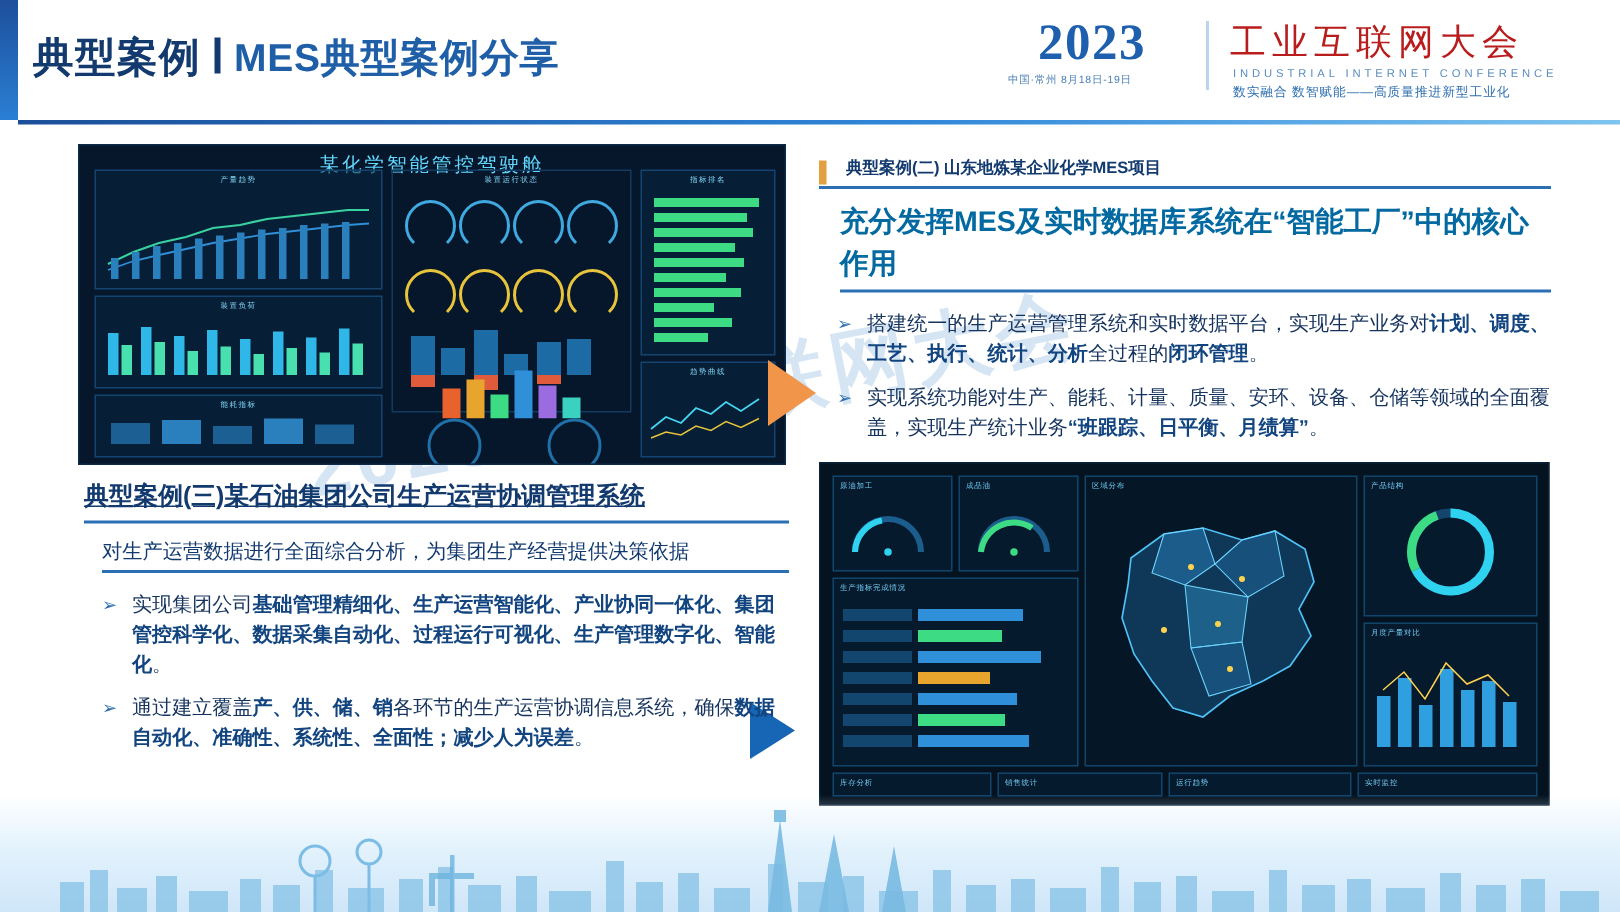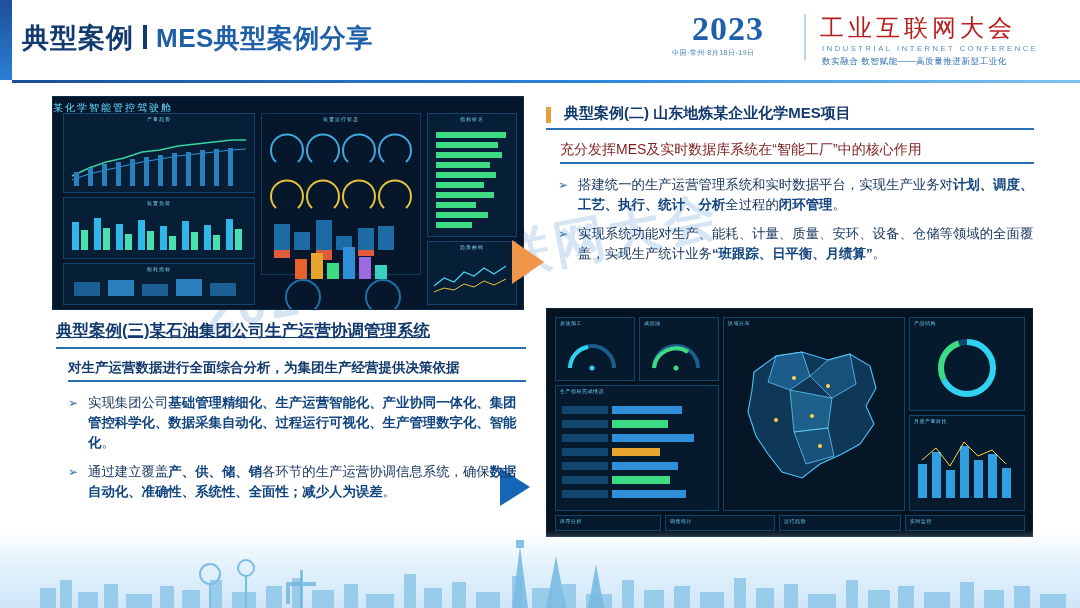--- a/index.html
+++ b/index.html
@@ -102,31 +102,31 @@
     border-left:30px solid #1766b5;
   }
   
   .block-right{
     position:absolute;left:546px;top:104px;width:488px;
   }
   .block-left{
     position:absolute;left:56px;top:320px;width:470px;
   }
   .sec-title{
-    font-size:15px;font-weight:bold;color:#123a6e;
+    font-size:11px;font-weight:bold;color:#123a6e;
     padding-left:18px;position:relative;white-space:nowrap;
   }
   .sec-title .tick{
     position:absolute;left:0;top:3px;width:5px;height:16px;background:#e2a03f;
   }
   .sec-title-underline{
     height:2px;background:#2b6fb5;margin-top:5px;width:100%;
   }
   .lead{
-    font-size:14px;font-weight:normal;color:#7f1d1d;
+    font-size:19px;font-weight:bold;color:#0369a1;
     margin-top:9px;margin-left:14px;line-height:1.45;
   }
   .lead-underline{
     height:1.5px;background:#2b6fb5;margin-top:3px;margin-left:14px;
   }
   ul.bullets{
     list-style:none;margin:11px 0 0 10px;padding:0;
   }
   ul.bullets li{
     position:relative;padding-left:22px;margin-bottom:9px;
@@ -134,27 +134,27 @@
   }
   ul.bullets li .bullet-mark{
     position:absolute;left:2px;top:1px;color:#2f6fb0;font-size:12px;
   }
   .blue-b{font-weight:bold;color:#12457f;}
   .left-title{
     font-size:16.5px;font-weight:bold;color:#123a6e;white-space:nowrap;text-decoration:underline;
   }
   .left-title-underline{height:2px;background:#2b6fb5;margin-top:5px;}
   .left-lead{
-    font-size:13.5px;font-weight:bold;color:#123a6e;margin:10px 0 3px 12px;
+    font-size:13.5px;font-weight:normal;color:#123a6e;margin:10px 0 3px 12px;
   }
   .left-lead-underline{height:1.5px;background:#2b6fb5;margin-left:12px;}
   
   .d1-title{
-    position:absolute;left:0;top:4px;width:470px;text-align:left;
-    font-size:10px;color:#63d8ff;letter-spacing:2px;
+    position:absolute;left:0;top:4px;width:470px;text-align:center;
+    font-size:13px;color:#63d8ff;letter-spacing:2px;
   }
   .mini-card{
     position:absolute;border:1px solid #13436e;background:rgba(10,38,64,0.55);
   }
   .mini-lbl{
     position:absolute;font-size:5px;color:#7fd4f5;letter-spacing:1px;
     width:100%;text-align:center;top:2px;
   }
   .ring{
     position:absolute;border-radius:50%;border:2px solid #1f6fa8;

